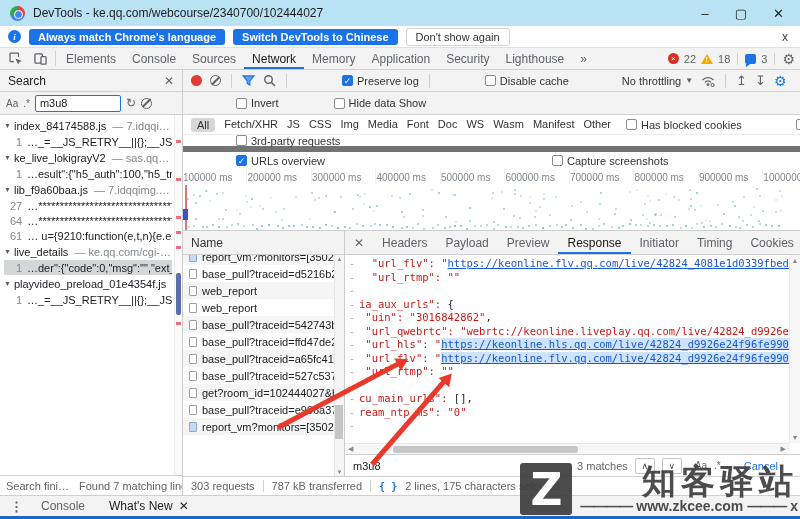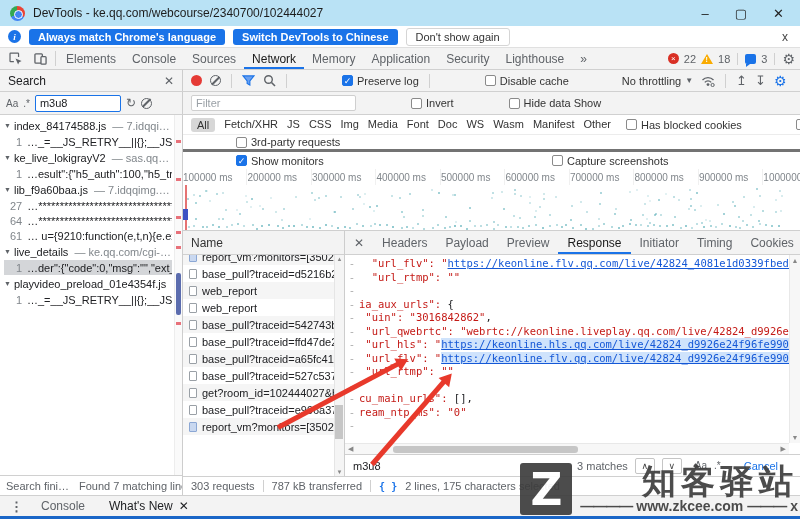--- a/index.html
+++ b/index.html
@@ -79,21 +79,21 @@
 .sr-mark{position:absolute;right:1px;width:5px;height:3px;background:#e8717a;}
 .sr-thumb{position:absolute;right:1px;width:5px;background:#5b6cae;border-radius:2px;}
 .left-footer{height:20px;border-top:1px solid #d0d0d0;display:flex;align-items:center;gap:10px;padding:0 6px;font-size:11px;color:#5f6368;white-space:nowrap;overflow:hidden;background:#fff;}
 
 
 .rightpanel{flex:1;display:flex;flex-direction:column;background:#fff;min-width:0;}
 .pillsrow{height:20px;display:flex;align-items:center;gap:9px;padding:0 8px;border-bottom:1px solid #ececec;font-size:11px;color:#333;}
 .pill{cursor:pointer;white-space:nowrap;}
 .pill.active{background:#d7d7d7;border-radius:3px;padding:1px 6px;}
 .chkrow{height:17px;display:flex;align-items:center;padding:0 8px;font-size:11px;}
-.chkrow.b{border-bottom:3px solid #737373;}
+.chkrow.b{border-bottom:6px solid #737373;}
 .optcol{width:316px;display:flex;align-items:center;}
 
 .timeline{height:62px;border-bottom:1px solid #cfcfcf;position:relative;overflow:hidden;}
 .tl-labels{display:flex;height:16px;}
 .tl-cell{flex:1;font-size:10px;color:#80868b;display:flex;align-items:center;justify-content:flex-end;padding-right:14px;border-right:1px solid #f0f0f0;white-space:nowrap;}
 .tl-canvas{position:absolute;left:0;top:16px;right:0;bottom:0;}
 .tl-dot{position:absolute;width:2px;height:2px;border-radius:50%;}
 .tl-redline{position:absolute;left:2px;top:0;bottom:0;width:2px;background:#e57373;}
 .tl-bluemark{position:absolute;left:0;top:24px;width:5px;height:11px;background:#3d52c4;}
 
@@ -267,21 +267,20 @@
 
 <div class="toolrow3">
   <div class="srch-query">
     <span class="tog">Aa</span>
     <span class="tog">.*</span>
     <input class="srch-input" value="m3u8" style="">
     <span class="refresh-ic">↻</span>
     <span class="clear-ic"></span>
   </div>
   <div class="filterrow">
-    <input class="filter-input" placeholder="Filter" style="">
     <span class="cb-lab">
       <span class="cb"></span>
       <span>Invert</span>
     </span>
     <span class="cb-lab">
       <span class="cb"></span>
       <span>Hide data Show</span>
     </span>
   </div>
 </div>
@@ -388,21 +387,21 @@
     <div class="chkrow b">
       <span class="cb-lab">
         <span class="cb"></span>
         <span>3rd-party requests</span>
       </span>
     </div>
     <div class="chkrow">
       <span class="optcol">
         <span class="cb-lab">
           <span class="cb checked"></span>
-          <span>Show monitors</span>
+          <span>URLs overview</span>
         </span>
       </span>
       <span class="cb-lab">
         <span class="cb"></span>
         <span>Capture screenshots</span>
       </span>
     </div>
 
     <div class="timeline">
       <div class="tl-labels" id="tl-labels">

